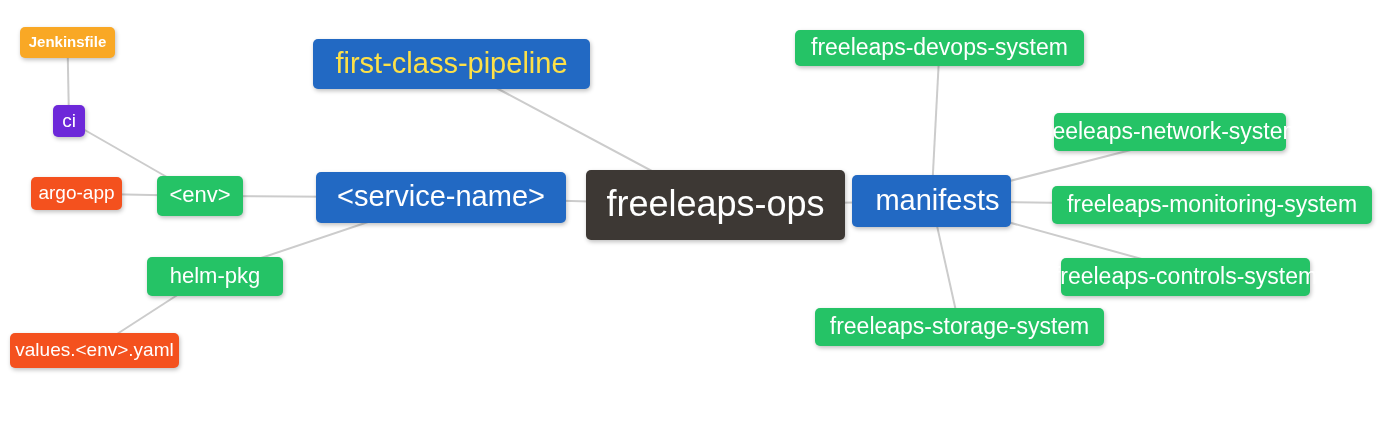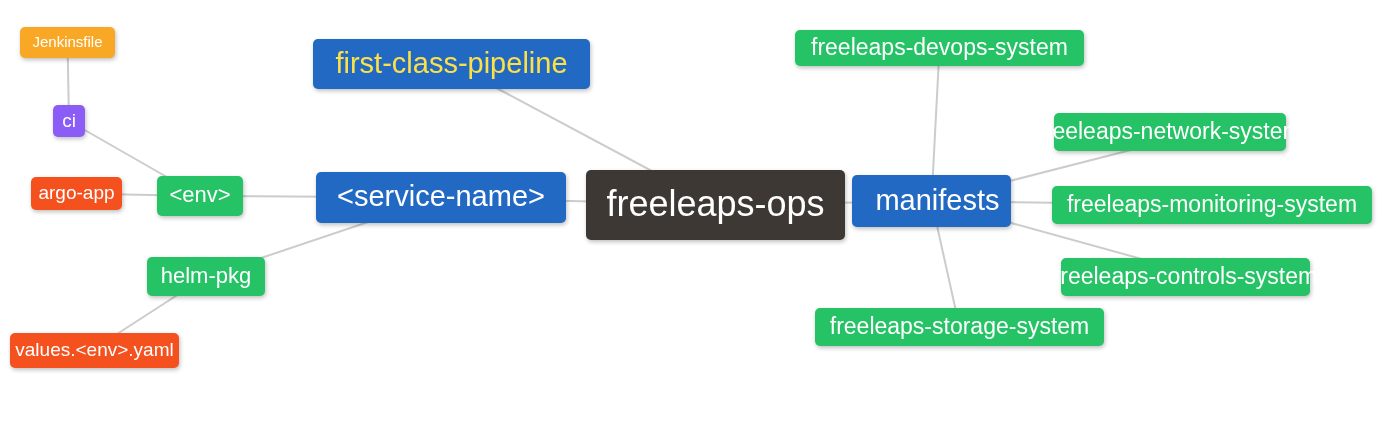--- a/index.html
+++ b/index.html
@@ -56,33 +56,33 @@
       <line x1="91.5" y1="350.5" x2="206" y2="276.5" stroke="#CCCCCC" stroke-width="2"></line>
       <line x1="451.5" y1="64" x2="715.5" y2="205" stroke="#CCCCCC" stroke-width="2"></line>
       <line x1="441" y1="197.5" x2="715.5" y2="205" stroke="#CCCCCC" stroke-width="2"></line>
       <line x1="715.5" y1="205" x2="931.5" y2="201" stroke="#CCCCCC" stroke-width="2"></line>
       <line x1="931.5" y1="201" x2="939.5" y2="48" stroke="#CCCCCC" stroke-width="2"></line>
       <line x1="931.5" y1="201" x2="1201" y2="132" stroke="#CCCCCC" stroke-width="2"></line>
       <line x1="931.5" y1="201" x2="1212" y2="205" stroke="#CCCCCC" stroke-width="2"></line>
       <line x1="931.5" y1="201" x2="1207" y2="277" stroke="#CCCCCC" stroke-width="2"></line>
       <line x1="931.5" y1="201" x2="959.5" y2="327" stroke="#CCCCCC" stroke-width="2"></line>
     </svg>
-<div class="node xs" style="left: 20px; top: 27px; width: 95px; height: 31px; background: rgb(249, 168, 37); color: rgb(255, 255, 255);">
+<div class="node xs" style="left: 20px; top: 27px; width: 95px; height: 31px; background: rgb(249, 168, 37); color: rgb(255, 255, 255); font-weight: bold;">
       <span>Jenkinsfile</span>
     </div>
-    <div class="node sm" style="left: 53px; top: 105px; width: 32px; height: 32px; background: #8b5cf6; color: rgb(255, 255, 255);">
+    <div class="node sm" style="left: 53px; top: 105px; width: 32px; height: 32px; background: #6d28d9; color: rgb(255, 255, 255);">
       <span>ci</span>
     </div>
     <div class="node sm" style="left: 31px; top: 177px; width: 91px; height: 33px; background: rgb(244, 81, 30); color: rgb(255, 255, 255);">
       <span>argo-app</span>
     </div>
     <div class="node lg" style="left: 157px; top: 176px; width: 86px; height: 40px; background: rgb(37, 195, 102); color: rgb(255, 255, 255);">
       <span>&lt;env&gt;</span>
     </div>
-    <div class="node lg" style="left: 147px; top: 257px; width: 118px; height: 39px; background: rgb(37, 195, 102); color: rgb(255, 255, 255);">
+    <div class="node lg" style="left: 147px; top: 257px; width: 136px; height: 39px; background: rgb(37, 195, 102); color: rgb(255, 255, 255);">
       <span>helm-pkg</span>
     </div>
     <div class="node sm" style="left: 10px; top: 333px; width: 169px; height: 35px; background: rgb(244, 81, 30); color: rgb(255, 255, 255);">
       <span>values.&lt;env&gt;.yaml</span>
     </div>
     <div class="node xl" style="left: 313px; top: 39px; width: 277px; height: 50px; background: rgb(34, 105, 195); color: #fde047;">
       <span>first-class-pipeline</span>
     </div>
     <div class="node xl" style="left: 316px; top: 172px; width: 250px; height: 51px; background: rgb(34, 105, 195); color: rgb(255, 255, 255);">
       <span>&lt;service-name&gt;</span>

